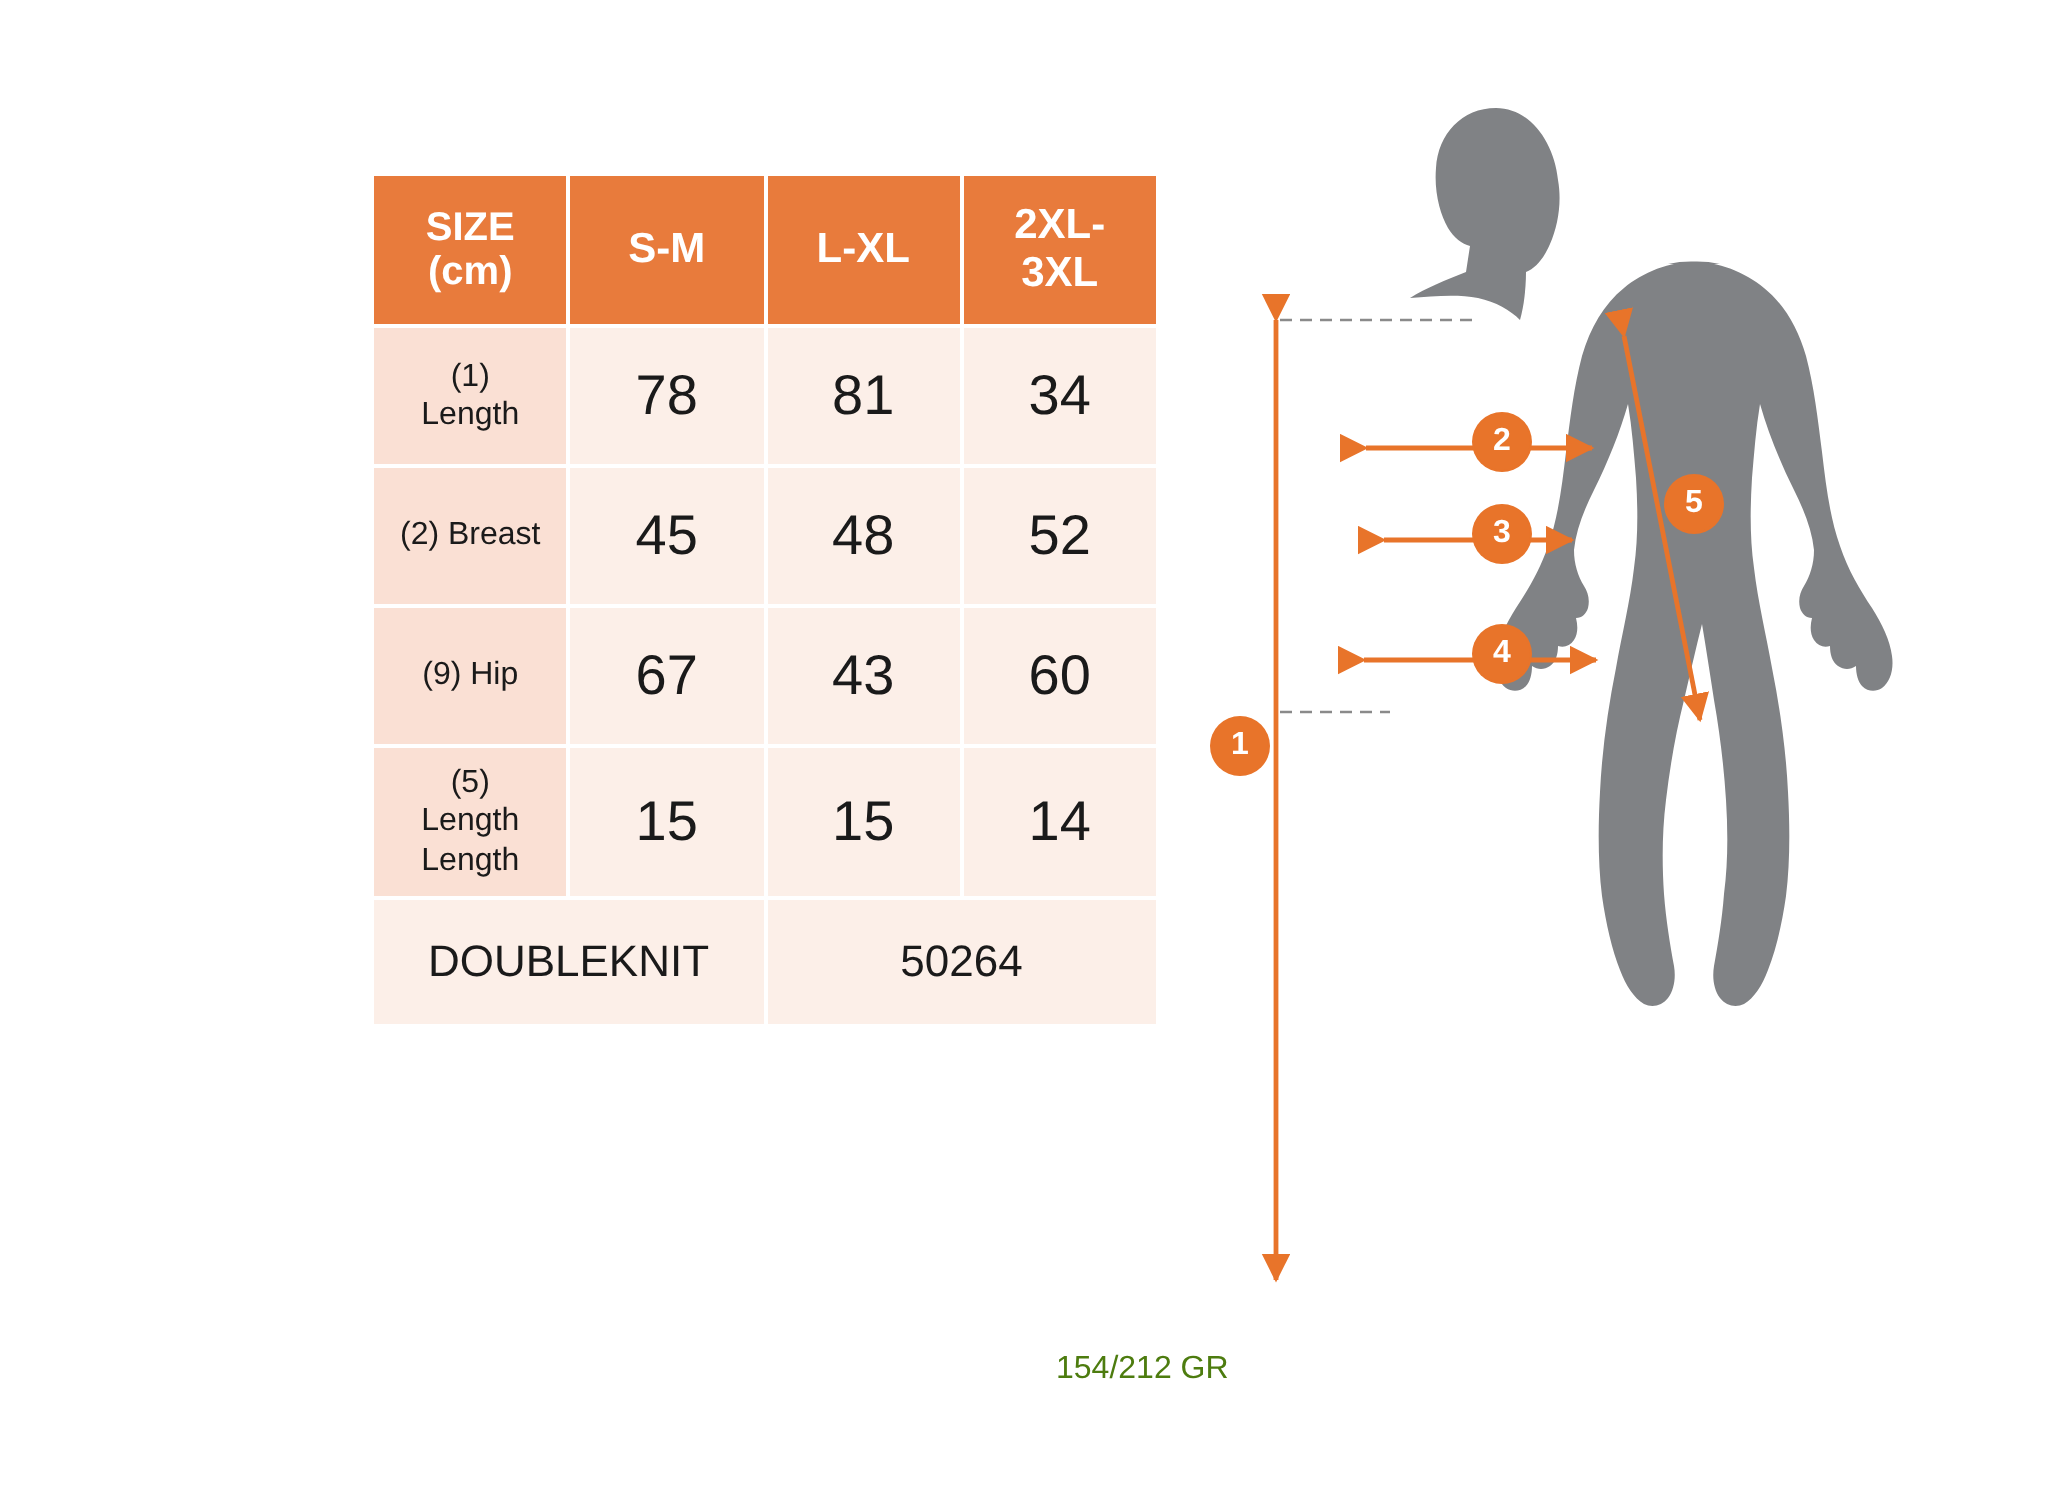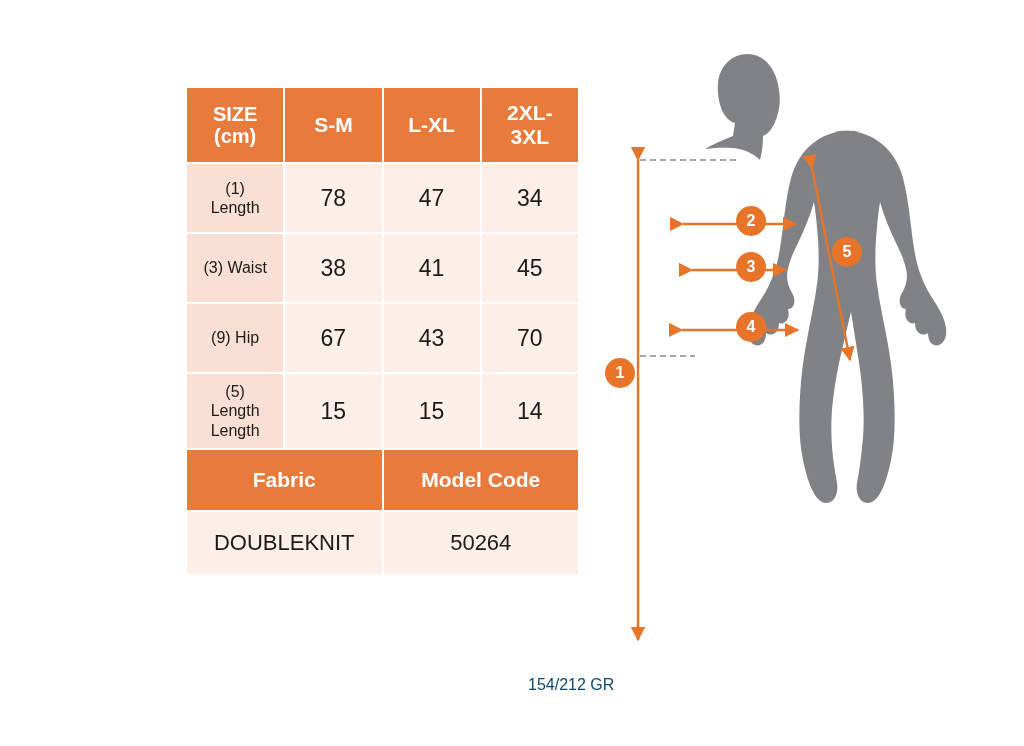--- a/index.html
+++ b/index.html
@@ -45,21 +45,21 @@
     background: #fae0d4;
     color: #1a1a1a;
     font-size: 16px;
     line-height: 1.2;
     width: 100px;
     padding: 6px 4px;
   }
   .val-cell {
     background: #fcefe8;
     color: #1a1a1a;
-    font-size: 23px;
+    font-size: 28px;
     font-weight: 500;
   }
   .row-tall { height: 70px; }
   .row-xtall { height: 76px; }
 
   .fabric-hdr {
     background: #e87b3c;
     color: #ffffff;
     font-weight: bold;
     font-size: 21px;
@@ -70,21 +70,21 @@
     color: #1a1a1a;
     font-size: 22px;
     height: 62px;
   }
 
   .gr-note {
     position: absolute;
     left: 528px;
     top: 676px;
     font-size: 16px;
-    color: #0c4a6e;
+    color: #4d7c0f;
   }
 
   
   .figure-area {
     position: absolute;
     left: 600px;
     top: 20px;
     width: 410px;
     height: 700px;
   }
@@ -125,55 +125,51 @@
       <div>3XL</div>
     </th>
   </tr>
 
   <tr class="row-tall">
     <td class="label-cell">
       <div>(1)</div>
       <div>Length</div>
     </td>
     <td class="val-cell">78</td>
-    <td class="val-cell">47</td>
+    <td class="val-cell">81</td>
     <td class="val-cell">34</td>
   </tr>
 
-
   <tr class="row-tall">
-    <td class="label-cell">(3) Waist</td>
-    <td class="val-cell">38</td>
-    <td class="val-cell">41</td>
+    <td class="label-cell">(2) Breast</td>
     <td class="val-cell">45</td>
-  </tr>
+    <td class="val-cell">48</td>
+    <td class="val-cell">52</td>
+  </tr>
+
 
   <tr class="row-tall">
     <td class="label-cell">(9) Hip</td>
     <td class="val-cell">67</td>
     <td class="val-cell">43</td>
-    <td class="val-cell">70</td>
+    <td class="val-cell">60</td>
   </tr>
 
   <tr class="row-xtall">
     <td class="label-cell">
       <div>(5)</div>
       <div>Length</div>
       <div>Length</div>
     </td>
     <td class="val-cell">15</td>
     <td class="val-cell">15</td>
     <td class="val-cell">14</td>
   </tr>
 
   <tr>
-    <td class="fabric-hdr" colspan="2">Fabric</td>
-    <td class="fabric-hdr" colspan="2">Model Code</td>
-  </tr>
-  <tr>
     <td class="fabric-val" colspan="2">DOUBLEKNIT</td>
     <td class="fabric-val" colspan="2">50264</td>
   </tr>
 </tbody>
   </table>
 
 <div class="gr-note">154/212 GR</div>
 
 <div class="figure-area">
   <svg class="figure-svg" width="410" height="700" viewBox="0 0 410 700">

